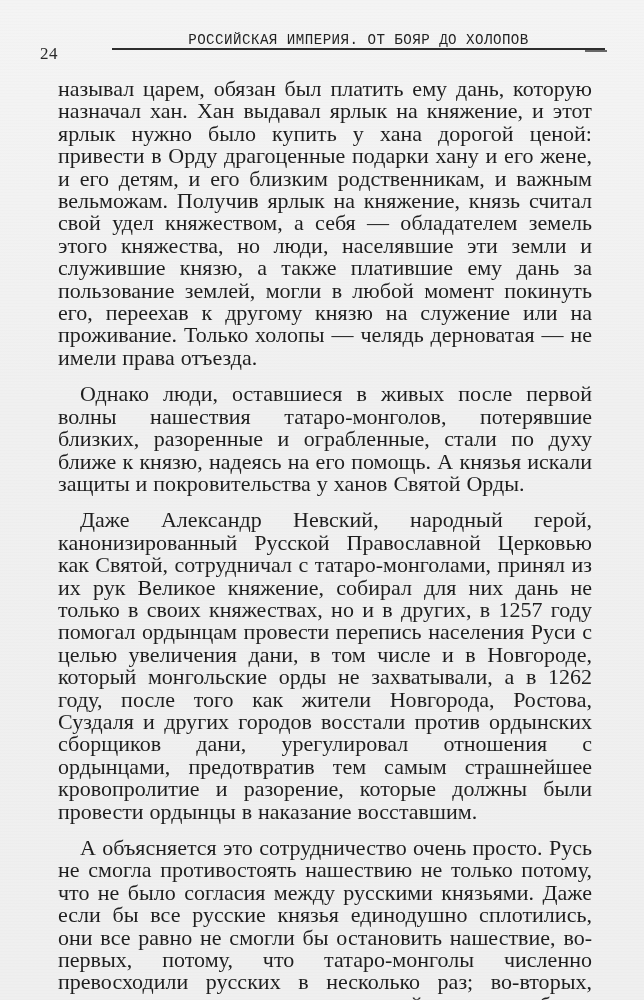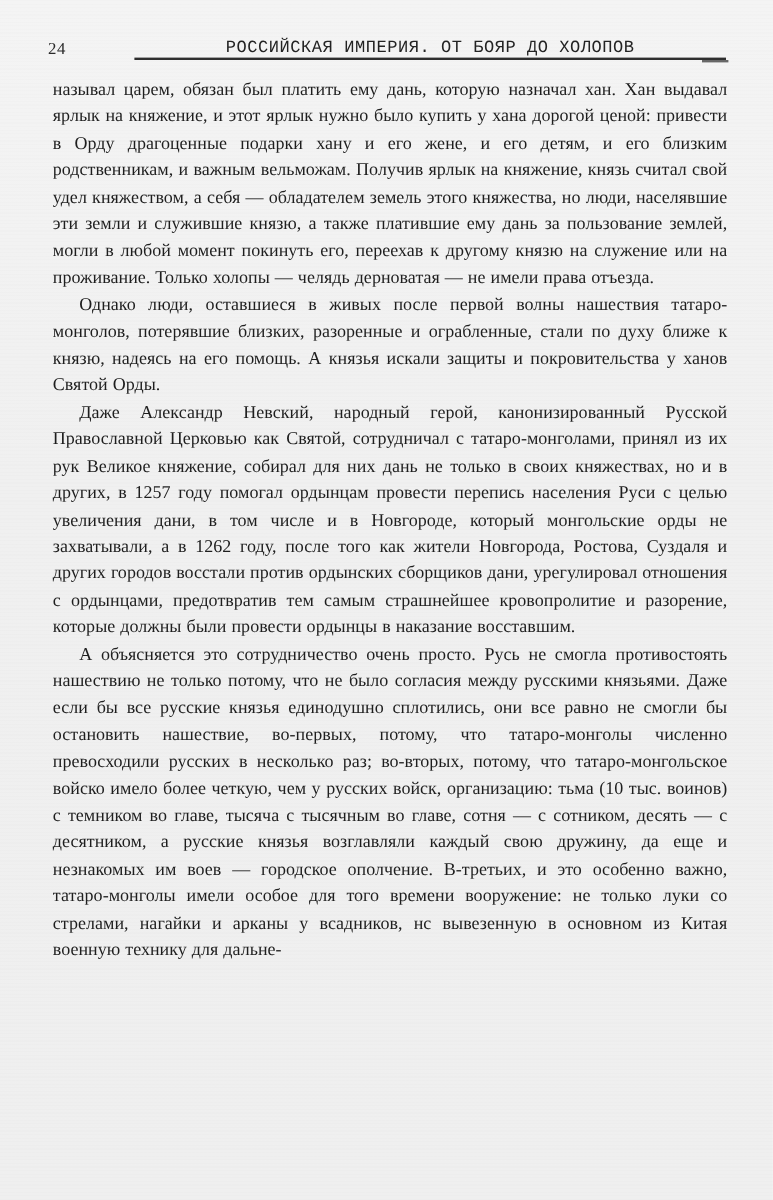--- a/index.html
+++ b/index.html
@@ -30,22 +30,22 @@
   .running-head {
     position: absolute;
     left: 0;
     top: 22px;
     width: 644px;
     height: 34px;
   }
   .folio {
     position: absolute;
     left: 40px;
-    top: 12px;
-    font-size: 14px;
+    top: 22px;
+    font-size: 17px;
     letter-spacing: 0.5px;
     color: #2a2a2a;
     font-family: "Liberation Serif", "DejaVu Serif", serif;
   }
   .head-title {
     position: absolute;
     left: 112px;
     top: 10px;
     width: 493px;
     text-align: center;
@@ -75,22 +75,22 @@
   }
 
   
   .column {
     position: absolute;
     left: 44px;
     top: 64px;
     width: 562px;
   }
   p.para {
-    margin: 0;
-    font-size: 15px;
+    margin: 14px;
+    font-size: 22px;
     line-height: 22.4px;
     text-align: justify;
     text-justify: inter-word;
     hyphens: manual;
     color: #1e1e1e;
     letter-spacing: 0.02px;
     word-spacing: 0.4px;
   }
   p.para + p.para {
     margin-top: 0;

